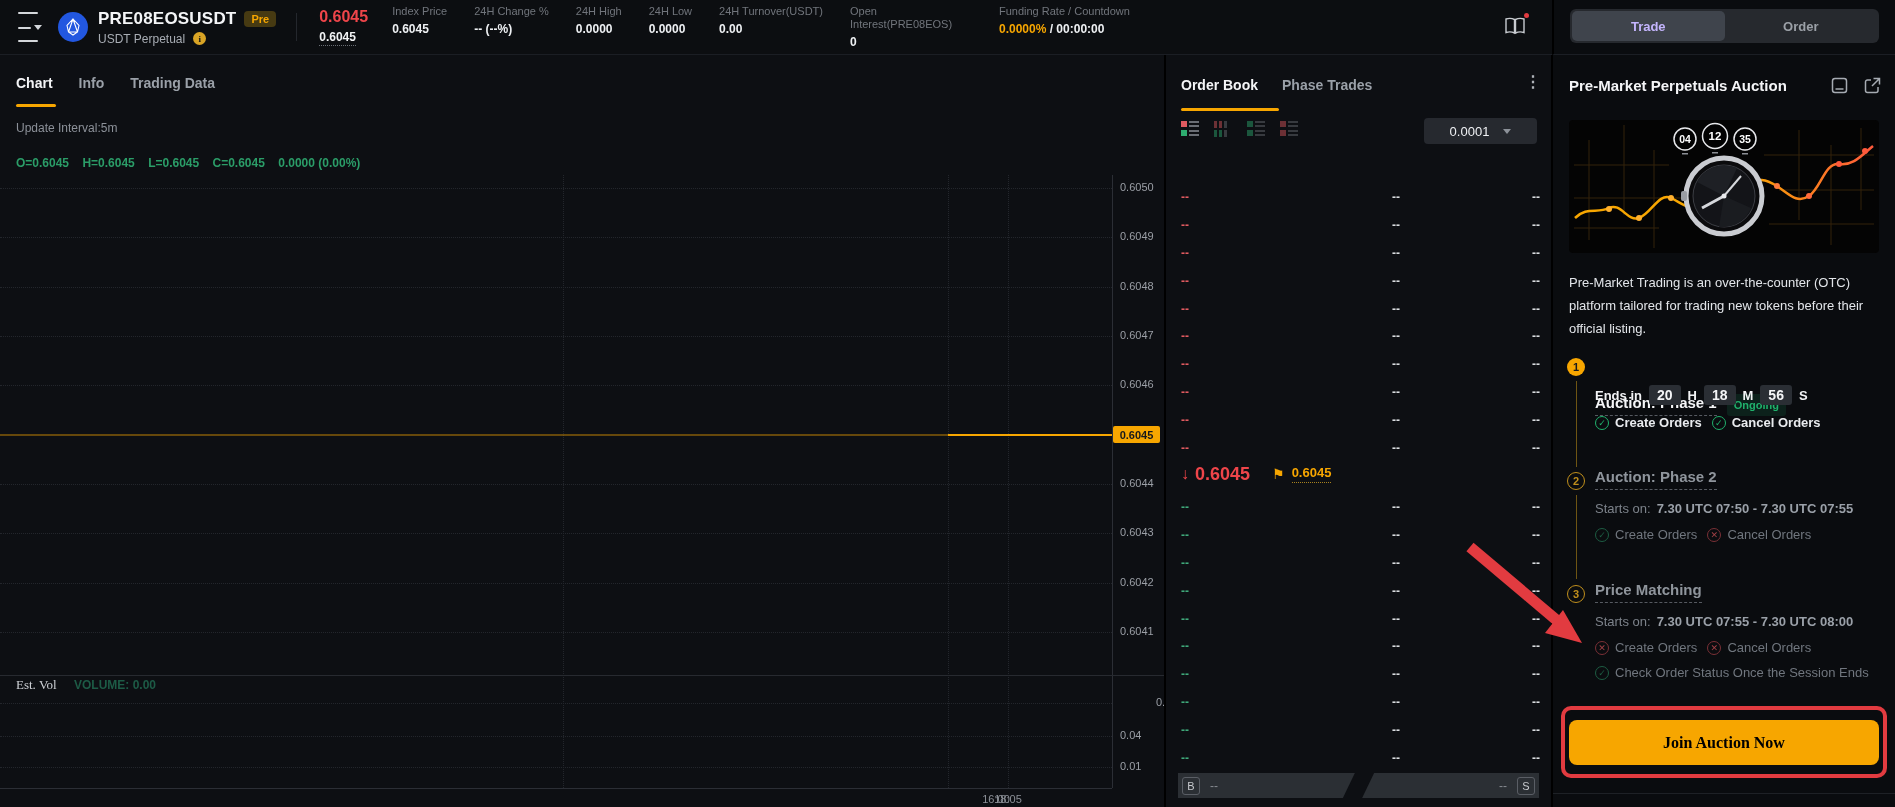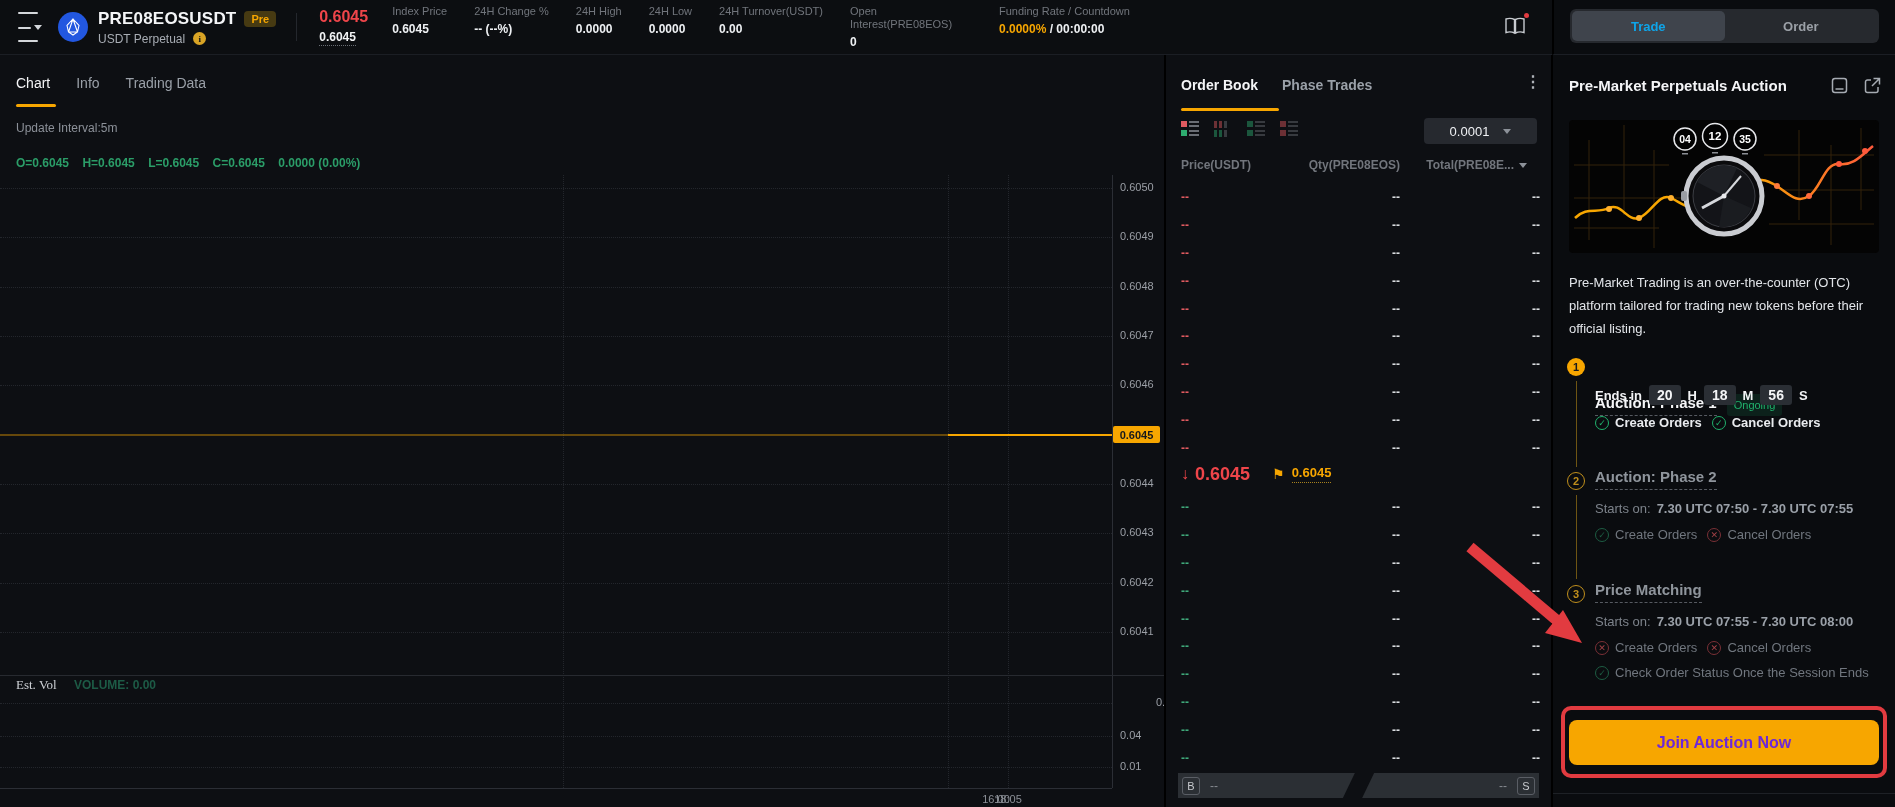--- a/index.html
+++ b/index.html
@@ -32,26 +32,26 @@
   .stat { white-space:nowrap; }
   .stat .lbl { color:#71757c; font-size:11px; line-height:13px; }
   .stat .val { color:#eef0f3; font-size:12px; font-weight:bold; margin-top:4px; }
   .stat.wrap { width:122px; white-space:normal; }
   .rate { color:#f7a600; }
   .book-icon-wrap { position:absolute; right:26px; top:16px; cursor:pointer; }
   .noti-dot { position:absolute; right:-3px; top:-3px; width:5px; height:5px; border-radius:50%; background:#e23b40; }
 
   .seg-toggle { position:absolute; left:16px; right:16px; top:9px; height:34px; background:#26292e; border-radius:6px; padding:2px; display:flex; }
   .seg { flex:1; display:flex; align-items:center; justify-content:center; font-size:13px; font-weight:bold; color:#9ba0a7; border-radius:5px; cursor:pointer; }
-  .seg.active { background:#3f444c; color:#0ea5e9; }
+  .seg.active { background:#3f444c; color:#c4b5fd; }
 
   
   .chart-panel { width:1164px; background:#0d0f13; position:relative; }
   .abs { position:absolute; }
-  .chart-tab { font-size:14px; font-weight:normal; color:#9aa0a8; cursor:pointer; }
+  .chart-tab { font-size:14px; font-weight:bold; color:#9aa0a8; cursor:pointer; }
   .chart-tab.active { color:#f4f5f7; }
   .tab-underline { height:3px; width:40px; background:#f7a600; border-radius:2px; }
   .upd-int { color:#8c9199; font-size:12px; }
   .ohlc { font-size:12px; color:#2aa briefly; }
   .ohlc span { color:#2b9d68; margin-right:10px; font-weight:bold; }
   .hgrid { left:0; width:1112px; height:0; border-top:1px dotted #23262c; }
   .vgrid { top:120px; height:613px; width:0; border-left:1px dotted #23262c; }
   .y-label { left:1120px; color:#9b9fa6; font-size:11px; }
   .v-label { left:1120px; color:#9b9fa6; font-size:11px; }
   .t-label { color:#8b8f96; font-size:11px; transform:translateX(-50%); }
@@ -105,34 +105,34 @@
   .rp-title { left:16px; top:22px; font-size:15px; font-weight:bold; color:#f4f5f7; }
   .rp-icons { right:14px; top:22px; display:flex; gap:16px; }
   .rp-icons svg { cursor:pointer; }
   .banner { left:16px; top:65px; width:310px; height:133px; border-radius:4px; overflow:hidden; background:#040404; }
   .rp-desc { left:16px; top:216px; width:312px; color:#e2e5e9; font-size:13px; line-height:23px; }
   .ph-circle { width:18px; height:18px; border-radius:50%; font-size:11px; font-weight:bold; display:flex; align-items:center; justify-content:center; }
   .ph-circle.filled { background:#f7a600; color:#17191d; }
   .ph-circle.outline { border:1px solid #c08f1c; color:#c08f1c; background:transparent; }
   .ph-title { font-size:15px; font-weight:bold; border-bottom:1px dashed #565a61; padding-bottom:4px; }
   .ph-title.lit { color:#f4f5f7; } .ph-title.dimt { color:#8f959c; }
-  .ongoing { background:rgba(32,178,108,.13); color:#20b26c; font-size:11px; font-weight:normal; padding:5px 7px; border-radius:3px; margin-left:10px; }
+  .ongoing { background:rgba(32,178,108,.13); color:#20b26c; font-size:11px; font-weight:bold; padding:5px 7px; border-radius:3px; margin-left:10px; }
   .connector { width:1px; background:#6e5513; position:absolute; left:23px; }
   .ends-row { display:flex; align-items:center; gap:7px; color:#f2f3f5; font-size:13px; font-weight:bold; }
   .cd-box { background:#2a2e34; border-radius:3px; padding:2px 8px; font-size:14px; font-weight:bold; color:#f4f5f7; }
   .perm { display:flex; align-items:center; gap:6px; font-size:13px; }
   .perm .txt { color:#e9ebee; font-weight:bold; }
   .perm.dimp .txt { color:#70767e; font-weight:normal; }
   .ic-circ { width:14px; height:14px; border-radius:50%; display:flex; align-items:center; justify-content:center; font-size:9px; flex:none; }
   .ic-check { border:1px solid #20b26c; color:#20b26c; }
   .ic-check.faded { border-color:#1d5c42; color:#1d5c42; }
   .ic-cross { border:1px solid #7a3036; color:#a04046; }
   .starts { font-size:13px; color:#7d838b; }
   .starts b { color:#9aa0a8; margin-left:6px; }
-  .join-btn { left:16px; top:665px; width:310px; height:45px; background:#f7a600; border:none; border-radius:8px; color:#6d28d9; font-size:16px; font-weight:bold; cursor:pointer; font-family:Liberation Sans, sans-serif; }
+  .join-btn { left:16px; top:665px; width:310px; height:45px; background:#f7a600; border:none; border-radius:8px; color:#000000; font-size:16px; font-weight:bold; cursor:pointer; font-family:Liberation Serif, serif; }
   .red-rect { left:8px; top:651px; width:326px; height:72px; border:4px solid #e23b40; border-radius:10px; pointer-events:none; }
   .rp-bottom-div { left:0; top:738px; width:342px; height:1px; background:#1e2126; }
   .arrow-svg { position:absolute; left:1440px; top:530px; z-index:30; pointer-events:none; }
 </style>
 </head>
 <body>
 
 <div class="top-row">
   <div class="header-left">
     <div class="menu-btn">
@@ -311,28 +311,20 @@
           <rect x="8" y="9" width="10" height="2" fill="#6a6e75"></rect>
           <rect x="8" y="13" width="10" height="2" fill="#6a6e75"></rect>
         </svg>
     </div>
 
     <div class="abs tick-dd">
       <span>0.0001</span>
       <span class="dd-caret"></span>
     </div>
 
-    <div class="ob-head">
-      <span class="c1">Price(USDT)</span>
-      <span class="c2">Qty(PRE08EOS)</span>
-      <span class="c3">
-          <span>Total(PRE08E...</span>
-          <span class="dd-caret"></span>
-        </span>
-    </div>
 
     <div class="ob-rows" id="asks" style="top:128px;">
         <div class="ob-row">
           <span class="p ask">--</span>
           <span class="q">--</span>
           <span class="t">--</span>
         </div>
         <div class="ob-row">
           <span class="p ask">--</span>
           <span class="q">--</span>

